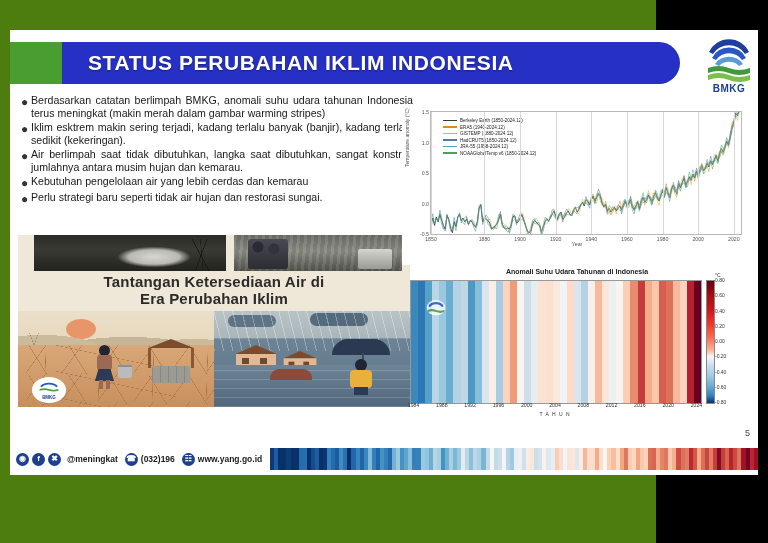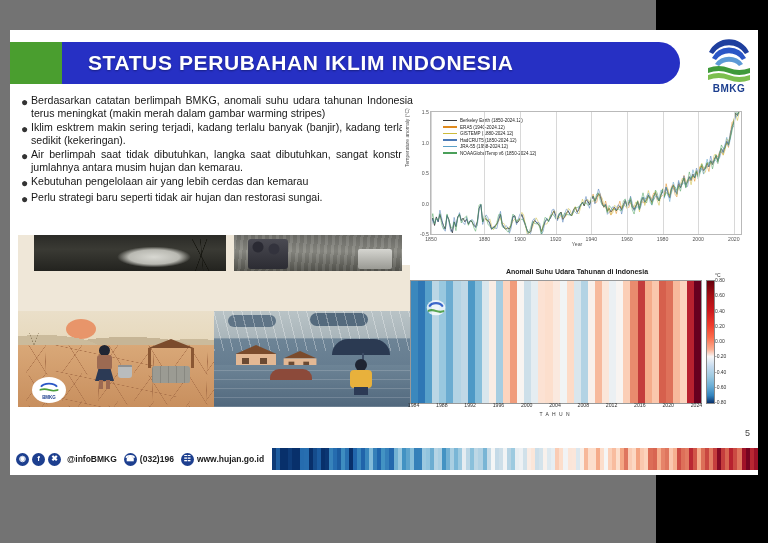--- a/index.html
+++ b/index.html
@@ -5,21 +5,21 @@
   html, body {
     margin: 0; padding: 0;
     background: #000;
     width: 768px; height: 543px;
     overflow: hidden;
     font-family: "Liberation Sans", sans-serif;
   }
   #stage {
     position: relative;
     width: 656px; height: 543px;
-    background: #737373;
+    background: #4d7c0f;
   }
   
   .slide {
     position: absolute;
     left: 10px; top: 30px;
     width: 748px; height: 445px;
     background: #ffffff;
     overflow: hidden;
   }
   
@@ -347,20 +347,24 @@
       <div class="bullet">
         <div class="dot">●</div>
         <div class="btext">Perlu strategi baru seperti tidak air hujan dan restorasi sungai.</div>
       </div>
     </div>
 
     <div class="collage">
       <div class="photo-row">
         <div class="photo a"></div>
         <div class="photo b"></div>
+      </div>
+      <div class="collage-title">
+        <div>Tantangan Ketersediaan Air di</div>
+        <div>Era Perubahan Iklim</div>
       </div>
       <div class="illus">
         <div class="drought">
           <div class="sun"></div>
           <div class="hills"></div>
           <div class="deadtree"></div>
           <div class="cracks"></div>
           <div class="well">
             <div class="roof"></div>
             <div class="post"></div>
@@ -560,25 +564,25 @@
     </div>
 
     <div class="slide-no">5</div>
   </div>
 
   <div class="footer">
     <div class="footer-left">
       <div class="sico">◉</div>
       <div class="sico">f</div>
       <div class="sico">✖</div>
-      <div class="fhandle">@infoBMKG</div>
+      <div class="fhandle">@meningkat</div>
       <div class="sico">☎</div>
       <div class="fphone">(032)196</div>
       <div class="sico">☷</div>
-      <div class="fweb">www.hujan.go.id</div>
+      <div class="fweb">www.yang.go.id</div>
     </div>
     <div class="footer-stripes" id="footerstripes">
         <div class="fstripe" style="background: rgb(13, 58, 119);"></div>
         <div class="fstripe" style="background: rgb(29, 93, 161);"></div>
         <div class="fstripe" style="background: rgb(8, 48, 107);"></div>
         <div class="fstripe" style="background: rgb(8, 48, 107);"></div>
         <div class="fstripe" style="background: rgb(14, 60, 122);"></div>
         <div class="fstripe" style="background: rgb(8, 48, 107);"></div>
         <div class="fstripe" style="background: rgb(8, 48, 107);"></div>
         <div class="fstripe" style="background: rgb(37, 108, 175);"></div>

